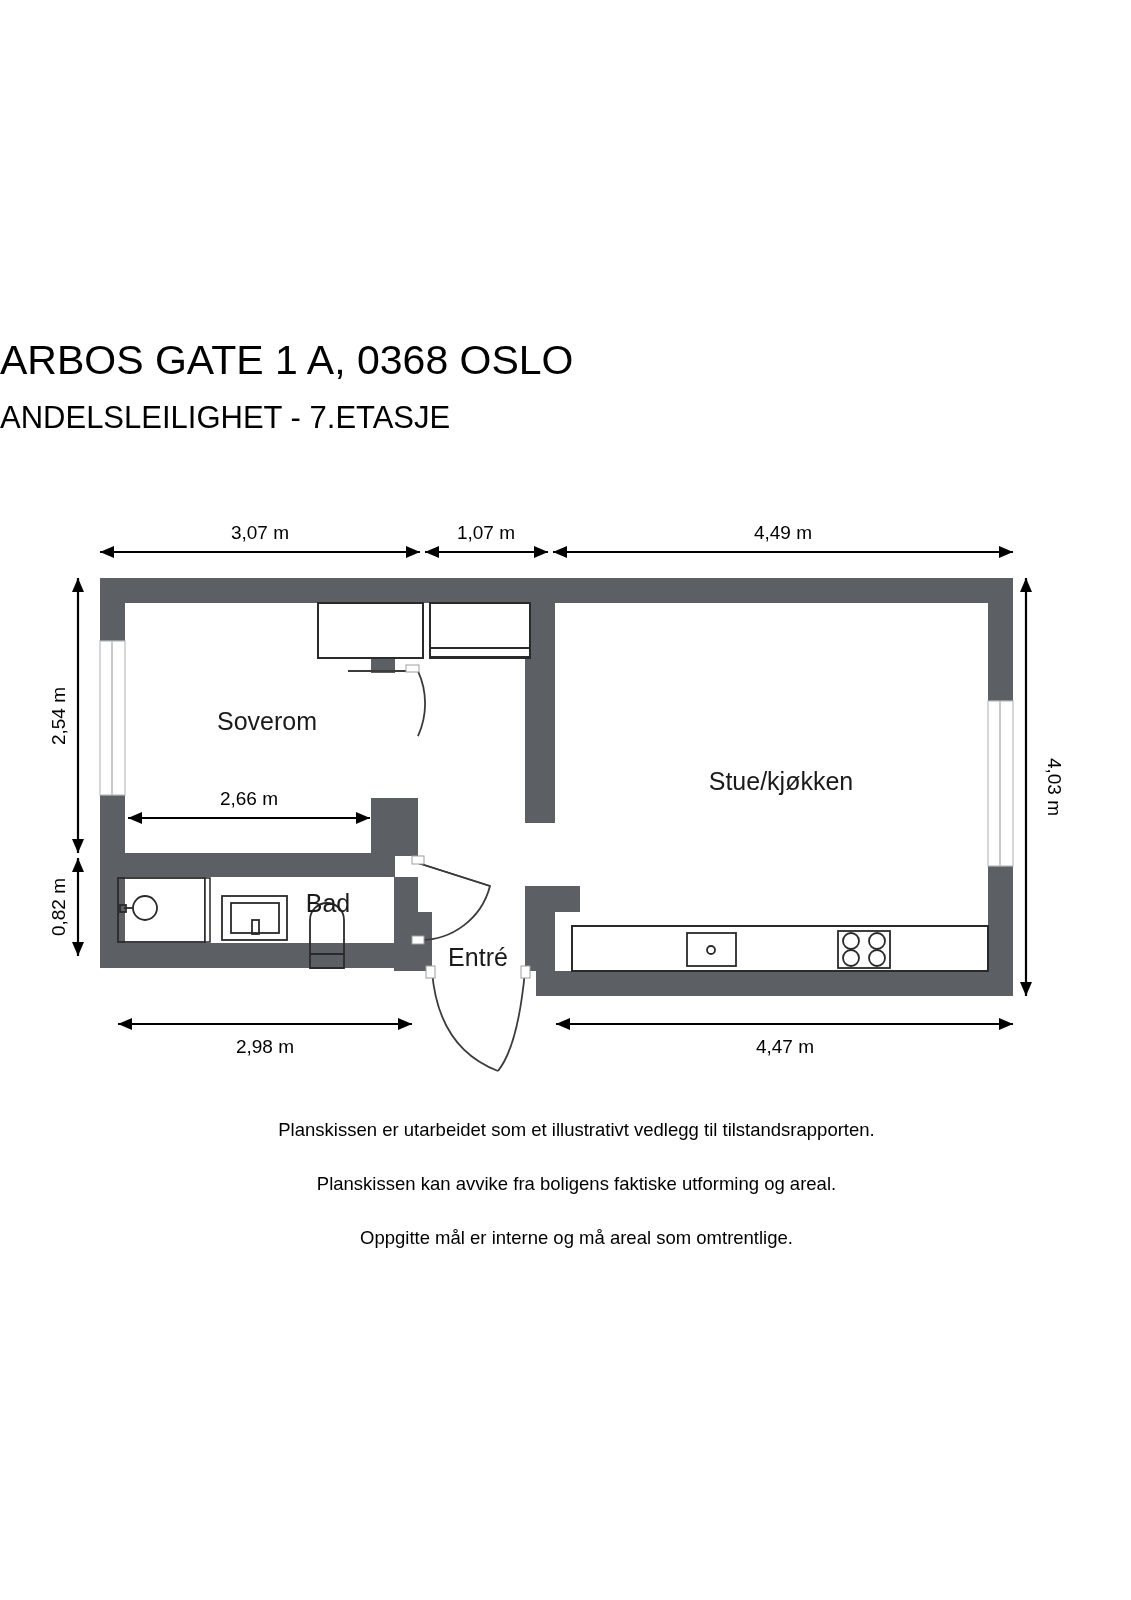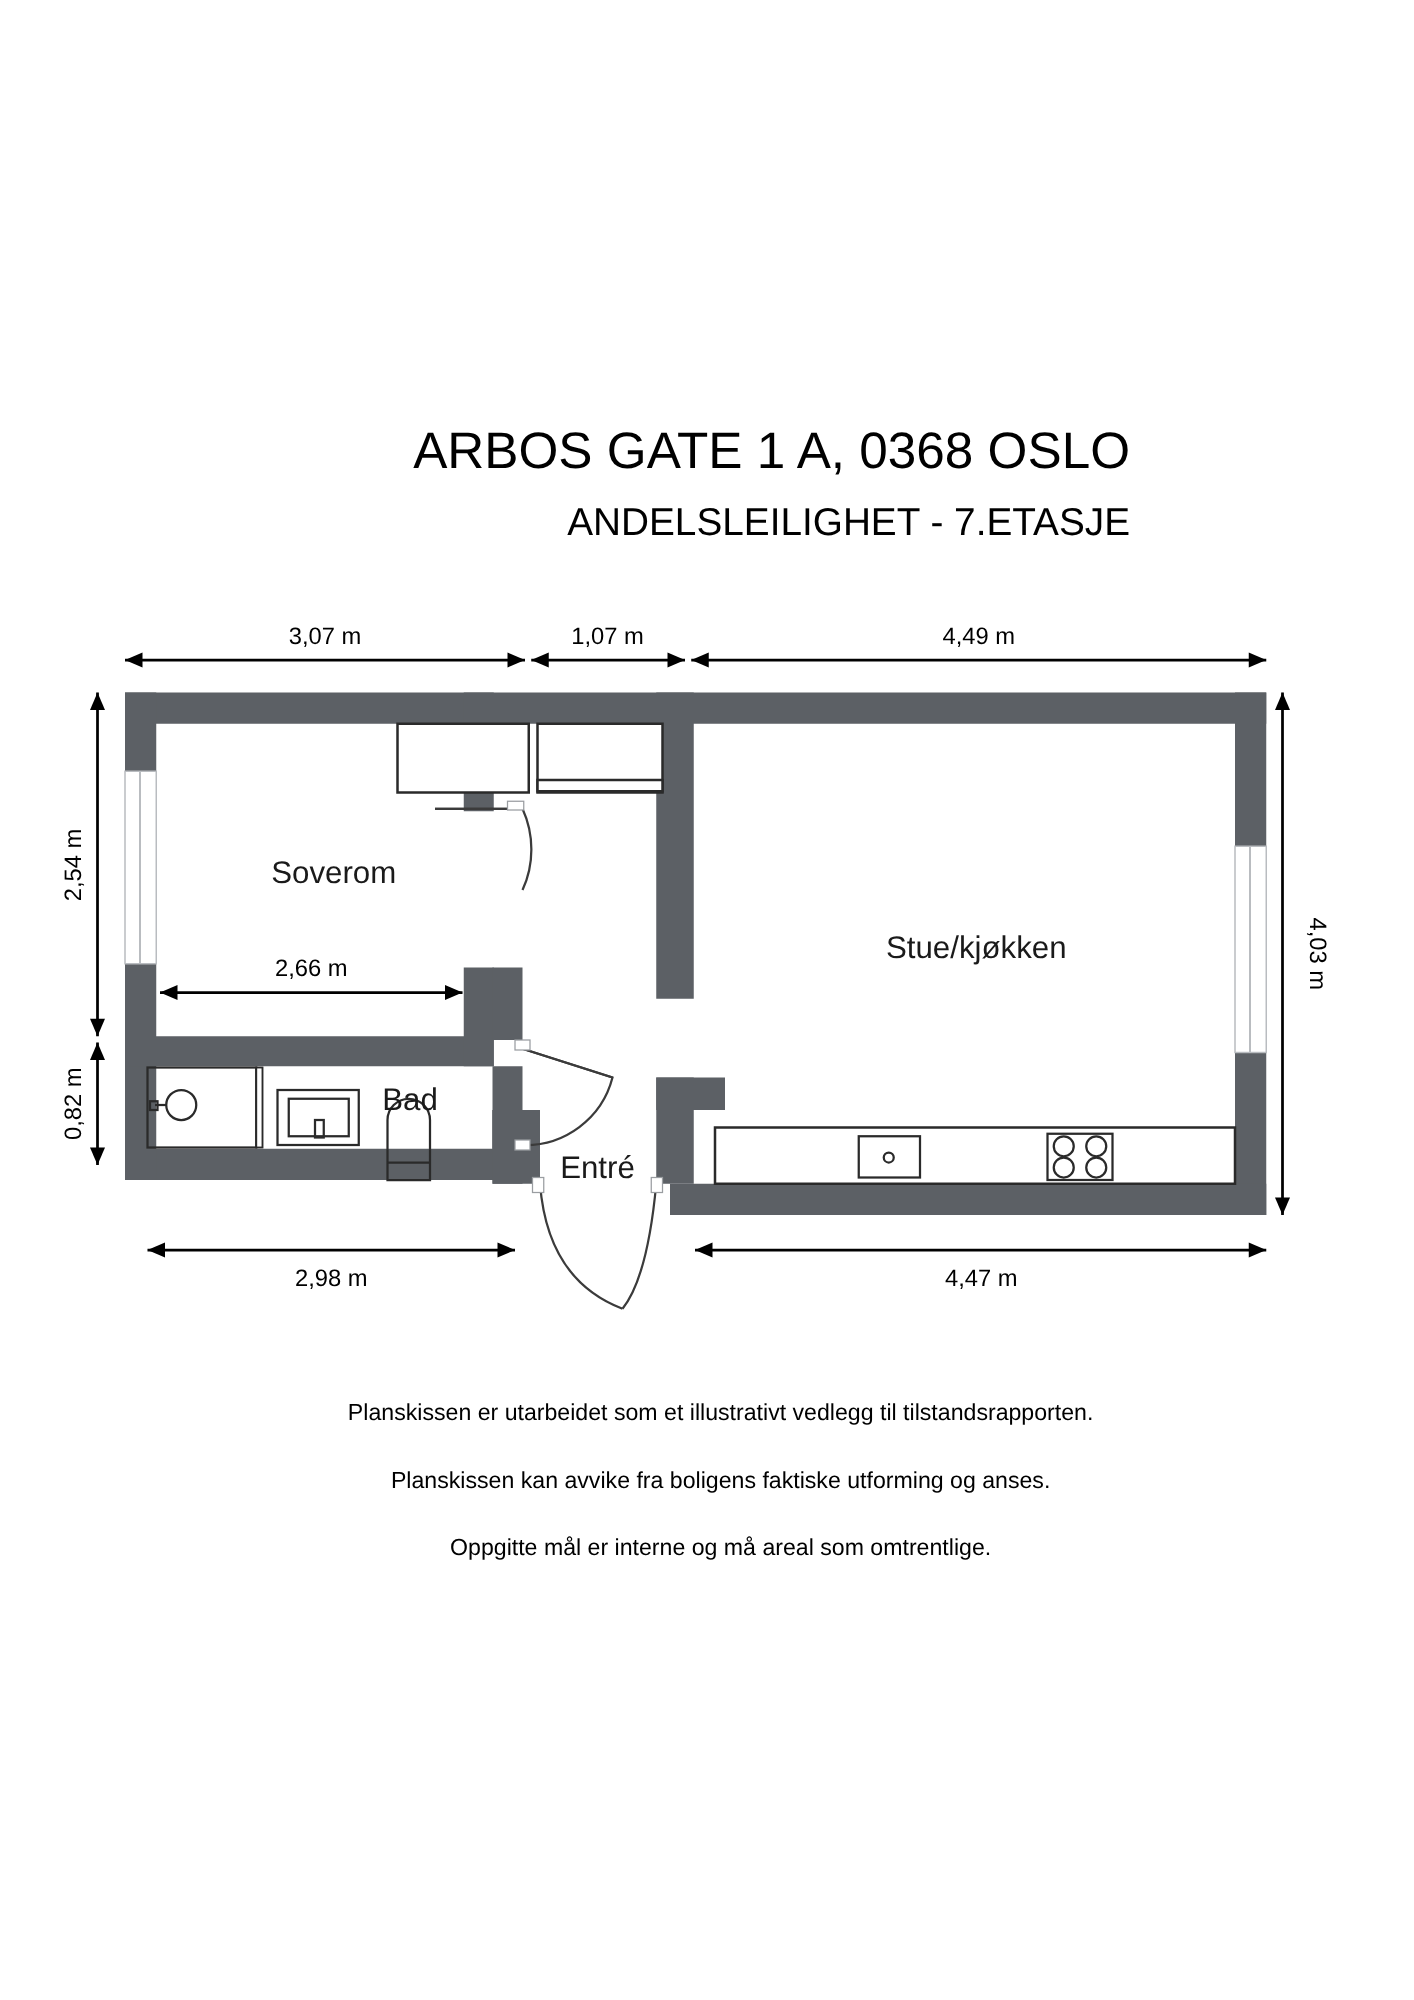--- a/index.html
+++ b/index.html
@@ -18,41 +18,41 @@
   #page {
     position: relative;
     width: 1131px;
     height: 1600px;
   }
   .titleblock {
     position: absolute;
     top: 338px;
     left: 0;
     width: 904px;
-    text-align: right;
+    text-align: left;
   }
   .title-main {
     font-size: 41px;
     letter-spacing: 0px;
     line-height: 1.1;
     font-weight: 400;
     margin: 0;
     white-space: nowrap;
   }
   .title-sub {
     font-size: 31px;
     line-height: 1.1;
     font-weight: 400;
     margin: 0;
     margin-top: 18px;
     white-space: nowrap;
   }
   #planwrap {
     position: absolute;
-    top: 484px;
+    top: 508px;
     left: 0;
     width: 1021px;
     height: 590px;
     text-align: right;
   }
   .footer {
     position: absolute;
     top: 1118px;
     left: 0;
     width: 1131px;
@@ -252,17 +252,17 @@
       <text class="roomlabel" x="267" y="222" text-anchor="middle">Soverom</text>
       <text class="roomlabel" x="328" y="404" text-anchor="middle">Bad</text>
       <text class="roomlabel" x="478" y="458" text-anchor="middle">Entré</text>
       <text class="roomlabel" x="781" y="282" text-anchor="middle">Stue/kjøkken</text>
 
     </svg>
   </div>
 
   <div class="footer">
     <p>Planskissen er utarbeidet som et illustrativt vedlegg til tilstandsrapporten.</p>
-    <p>Planskissen kan avvike fra boligens faktiske utforming og anses.</p>
+    <p>Planskissen kan avvike fra boligens faktiske utforming og areal.</p>
     <p>Oppgitte mål er interne og må areal som omtrentlige.</p>
   </div>
 
 </div>
 
 </body></html>

